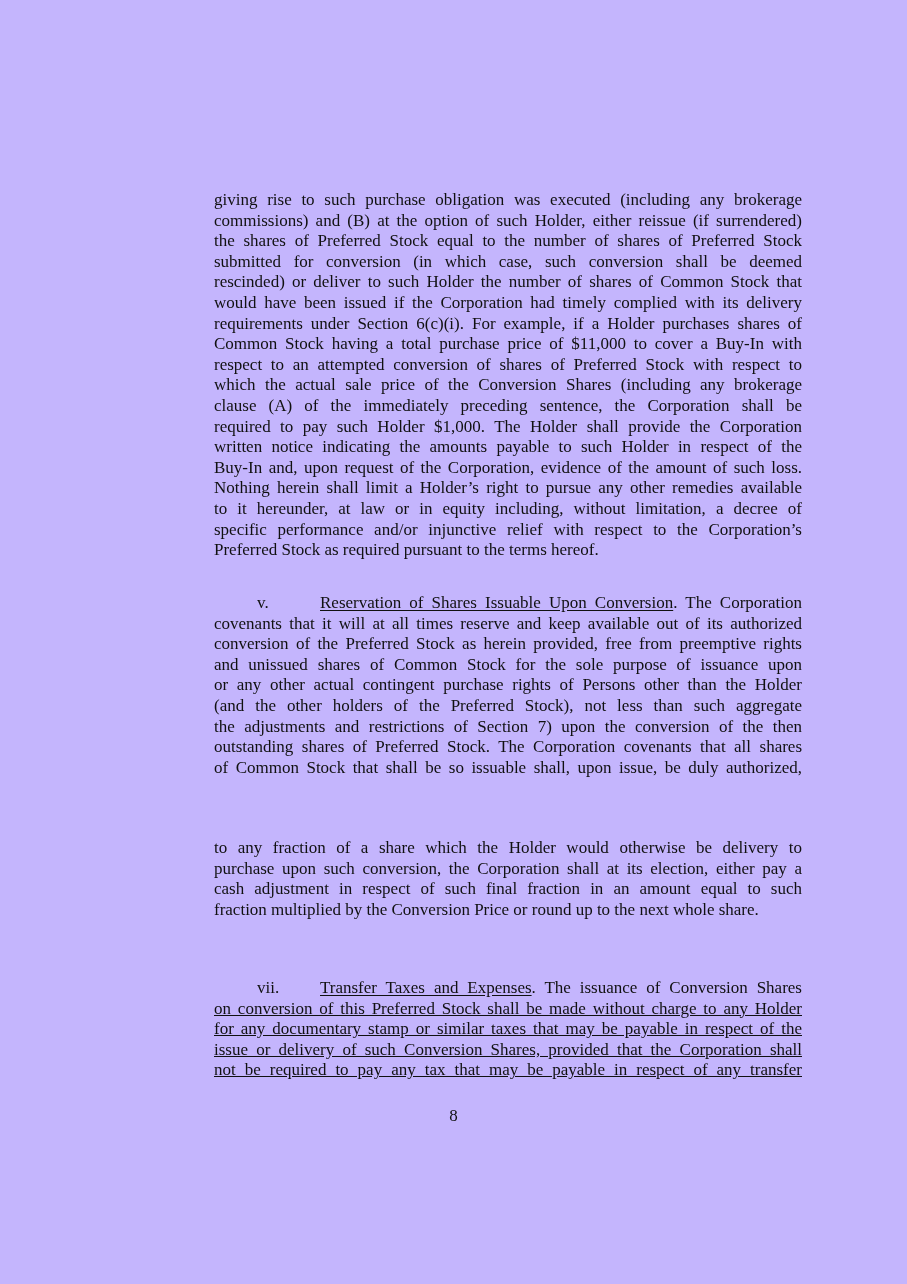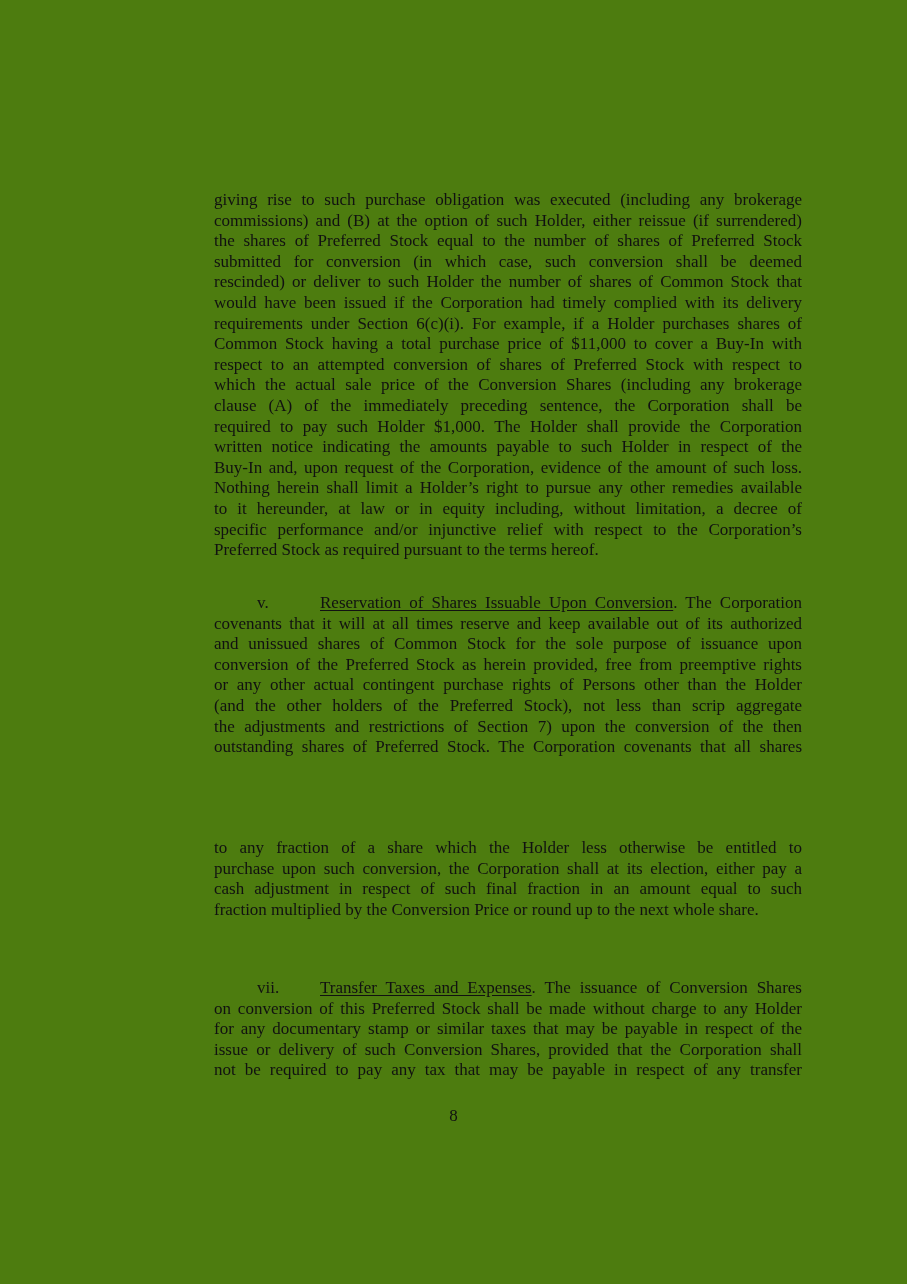--- a/index.html
+++ b/index.html
@@ -1,18 +1,18 @@
 <!DOCTYPE html>
 <html><head>
 <meta charset="utf-8">
 <style>
   html, body { margin: 0; padding: 0; background: #ffffff; }
   body { width: 907px; height: 1284px; position: relative; overflow: hidden; }
   .page {
-    position: absolute; left: 0; top: 0; width: 907px; height: 1284px; background: #4d7c0f;
+    position: absolute; left: 0; top: 0; width: 907px; height: 1284px; background: #c4b5fd;
   }
   .block {
     position: absolute; left: 214px; width: 588px;
     font-family: "Liberation Serif", serif; font-size: 17px; color: #111111;
   }
   .line {
     height: 20.6px; line-height: 20.6px; white-space: nowrap;
     text-align: justify; text-align-last: justify; overflow: visible;
   }
   .line.last { text-align-last: left; }
@@ -52,36 +52,37 @@
     <div class="line">specific performance and/or injunctive relief with respect to the Corporation’s</div>
     <div class="line last">Preferred Stock as required pursuant to the terms hereof.</div>
   </div>
 
   <div class="block" style="top:593px;">
     <div class="heading-line">
       <span class="num">v.</span>
       <span class="head-rest"><span class="u">Reservation of Shares Issuable Upon Conversion</span><span>. The Corporation</span></span>
     </div>
     <div class="line">covenants that it will at all times reserve and keep available out of its authorized</div>
+    <div class="line">conversion of the Preferred Stock as herein provided, free from preemptive rights</div>
     <div class="line">and unissued shares of Common Stock for the sole purpose of issuance upon</div>
-    <div class="line">conversion of the Preferred Stock as herein provided, free from preemptive rights</div>
     <div class="line">or any other actual contingent purchase rights of Persons other than the Holder</div>
-    <div class="line">(and the other holders of the Preferred Stock), not less than scrip aggregate</div>
+    <div class="line">(and the other holders of the Preferred Stock), not less than such aggregate</div>
     <div class="line">the adjustments and restrictions of Section 7) upon the conversion of the then</div>
     <div class="line">outstanding shares of Preferred Stock.  The Corporation covenants that all shares</div>
+    <div class="line">of Common Stock that shall be so issuable shall, upon issue, be duly authorized,</div>
   </div>
 
   <div class="block" style="top:838px;">
-    <div class="line">to any fraction of a share which the Holder less otherwise be entitled to</div>
+    <div class="line">to any fraction of a share which the Holder would otherwise be delivery to</div>
     <div class="line">purchase upon such conversion, the Corporation shall at its election, either pay a</div>
     <div class="line">cash adjustment in respect of such final fraction in an amount equal to such</div>
     <div class="line last">fraction multiplied by the Conversion Price or round up to the next whole share.</div>
   </div>
 
-  <div class="block" style="top:978px;">
+  <div class="block" style="top:978px;text-decoration:underline;">
     <div class="heading-line">
       <span class="num">vii.</span>
       <span class="head-rest"><span class="u">Transfer Taxes and Expenses</span><span>.  The issuance of Conversion Shares</span></span>
     </div>
     <div class="line">on conversion of this Preferred Stock shall be made without charge to any Holder</div>
     <div class="line">for any documentary stamp or similar taxes that may be payable in respect of the</div>
     <div class="line">issue or delivery of such Conversion Shares, provided that the Corporation shall</div>
     <div class="line">not be required to pay any tax that may be payable in respect of any transfer</div>
   </div>
 

